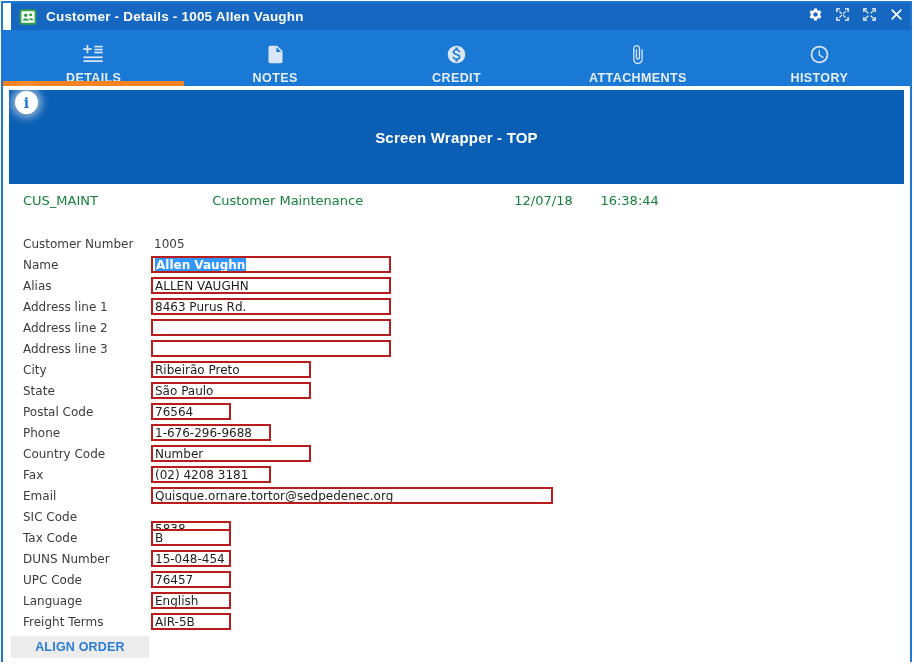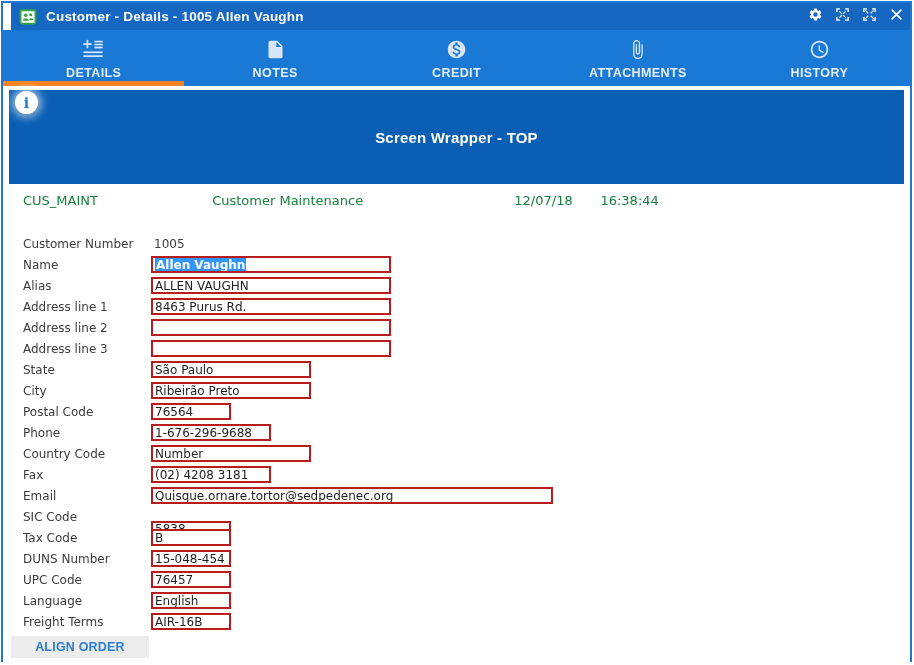--- a/index.html
+++ b/index.html
@@ -9,21 +9,21 @@
   
   .titlebar{height:27px;background:#1567C2;display:flex;align-items:center;padding:0 6px 0 8px;margin-left:8px;}
   .title-icon{width:18px;height:18px;margin-right:9px;display:flex;align-items:center;}
   .title-text{color:#fff;font-weight:700;font-size:13.5px;letter-spacing:.2px;}
   .controls{margin-left:auto;display:flex;gap:11px;align-items:center;}
   .ctrl{width:16px;height:16px;display:flex;align-items:center;justify-content:center;cursor:pointer;}
   .ctrl svg{width:15px;height:15px;}
 
   
   .tabbar{height:56px;background:#1B79D6;display:flex;}
-  .tab{flex:1;display:flex;flex-direction:column;align-items:center;justify-content:center;gap:2px;position:relative;cursor:pointer;padding-top:3px;}
+  .tab{flex:1;display:flex;flex-direction:column;align-items:center;gap:2px;position:relative;cursor:pointer;padding-top:14px;}
   .tab svg{width:21px;height:21px;fill:#D9E6F7;}
   .tab .tlabel{font-size:12.5px;font-weight:700;color:#E6EEF9;letter-spacing:.4px;}
   .tab.active::after{content:"";position:absolute;left:0;right:0;bottom:0;height:5px;background:#F58220;}
 
   
   .content{position:relative;background:#fff;height:574px;}
   .banner{margin:4px 6px 0 6px;height:94px;background:#0A5FB4;display:flex;align-items:center;justify-content:center;}
   .banner span{color:#fff;font-weight:700;font-size:15px;letter-spacing:.2px;}
   .info-btn{position:absolute;top:1px;left:12px;width:23px;height:23px;border-radius:50%;background:#fff;
     box-shadow:0 0 9px 3px rgba(255,255,255,.65),0 1px 3px rgba(0,0,0,.35);
@@ -172,32 +172,32 @@
             <span></span>
           </div>
         </div>
         <div class="frow">
           <span class="flabel">Address line 3</span>
           <div class="ibox" style="width: 240px;">
             <span></span>
           </div>
         </div>
         <div class="frow">
+          <span class="flabel">City</span>
+          <div class="ibox" style="width: 160px;">
+            <span>Ribeirão Preto</span>
+          </div>
+        </div>
+        <div class="frow">
           <span class="flabel">State</span>
           <div class="ibox" style="width: 160px;">
             <span>São Paulo</span>
           </div>
         </div>
         <div class="frow">
-          <span class="flabel">City</span>
-          <div class="ibox" style="width: 160px;">
-            <span>Ribeirão Preto</span>
-          </div>
-        </div>
-        <div class="frow">
           <span class="flabel">Postal Code</span>
           <div class="ibox" style="width: 80px;">
             <span>76564</span>
           </div>
         </div>
         <div class="frow">
           <span class="flabel">Phone</span>
           <div class="ibox" style="width: 120px;">
             <span>1-676-296-9688</span>
           </div>
@@ -246,21 +246,21 @@
         </div>
         <div class="frow">
           <span class="flabel">Language</span>
           <div class="ibox" style="width: 80px;">
             <span>English</span>
           </div>
         </div>
         <div class="frow">
           <span class="flabel">Freight Terms</span>
           <div class="ibox" style="width: 80px;">
-            <span>AIR-16B</span>
+            <span>AIR-5B</span>
           </div>
         </div>
       </div>
 
     <div class="footer">
       <button class="align-btn">ALIGN ORDER</button>
     </div>
   </div>
 </div>
 

